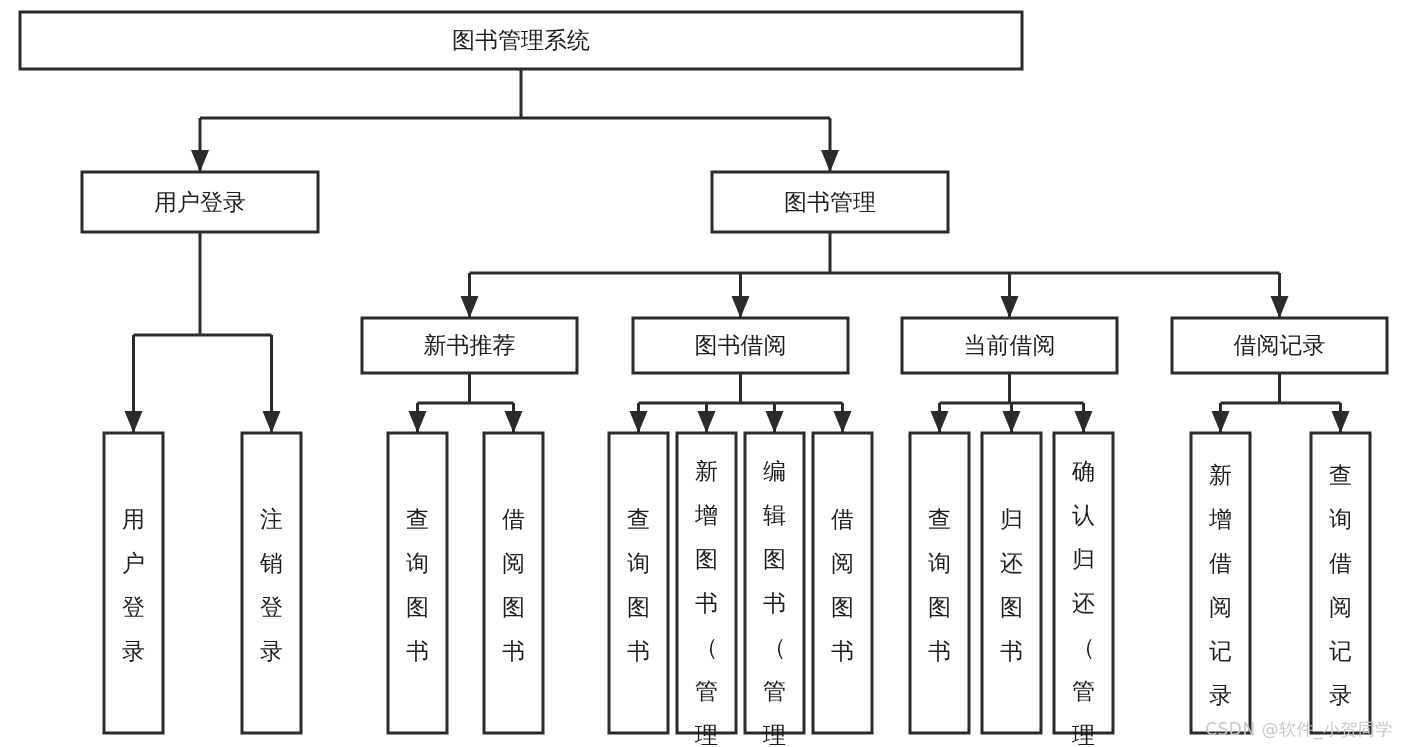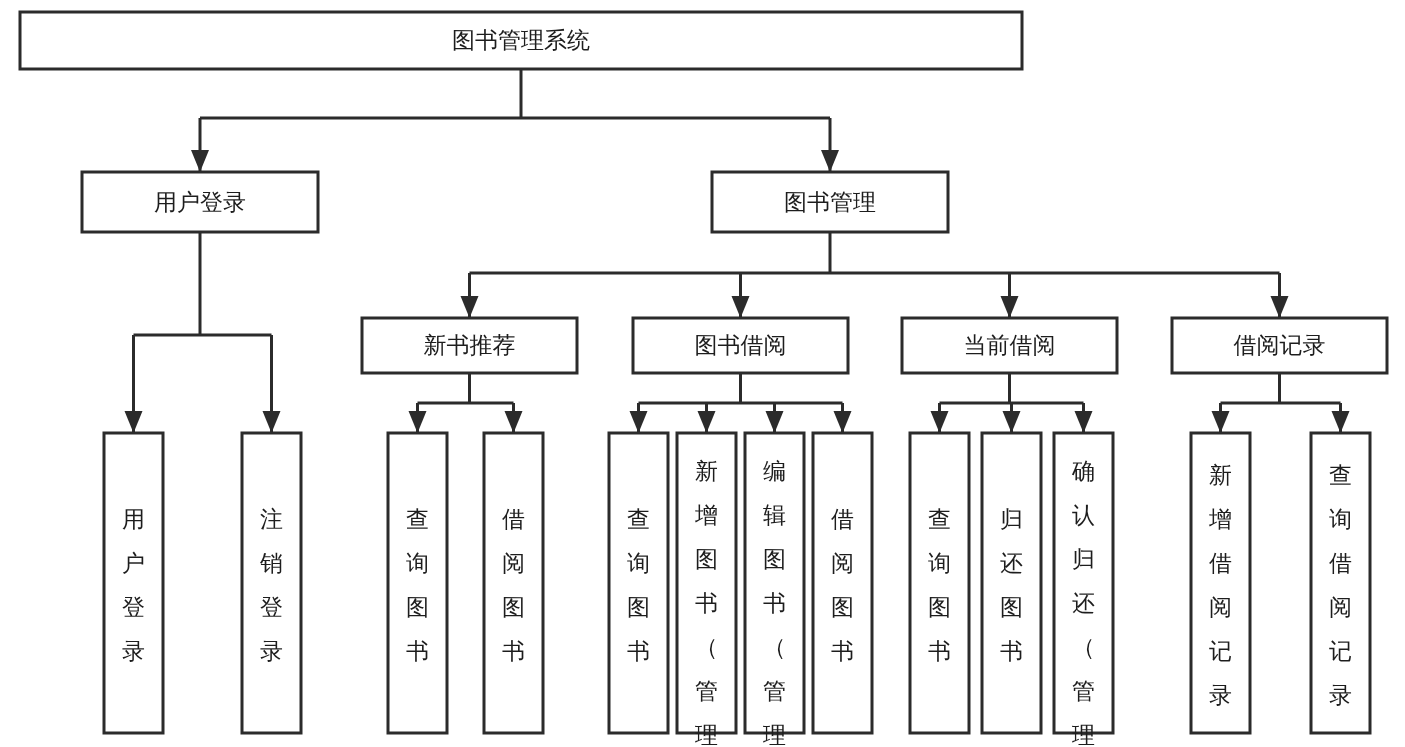--- a/index.html
+++ b/index.html
@@ -306,13 +306,14 @@
             <text x="1340.5" y="482.68" class="leaf-label-char">查</text>
             <text x="1340.5" y="526.6800000000001" class="leaf-label-char">询</text>
             <text x="1340.5" y="570.6800000000001" class="leaf-label-char">借</text>
             <text x="1340.5" y="614.6800000000001" class="leaf-label-char">阅</text>
             <text x="1340.5" y="658.6800000000001" class="leaf-label-char">记</text>
             <text x="1340.5" y="702.6800000000001" class="leaf-label-char">录</text>
           </g>
         </g>
       </g>
   </svg>
+  <div class="watermark">CSDN @软件_小贺同学</div>
 </div>
 
 </body></html>

